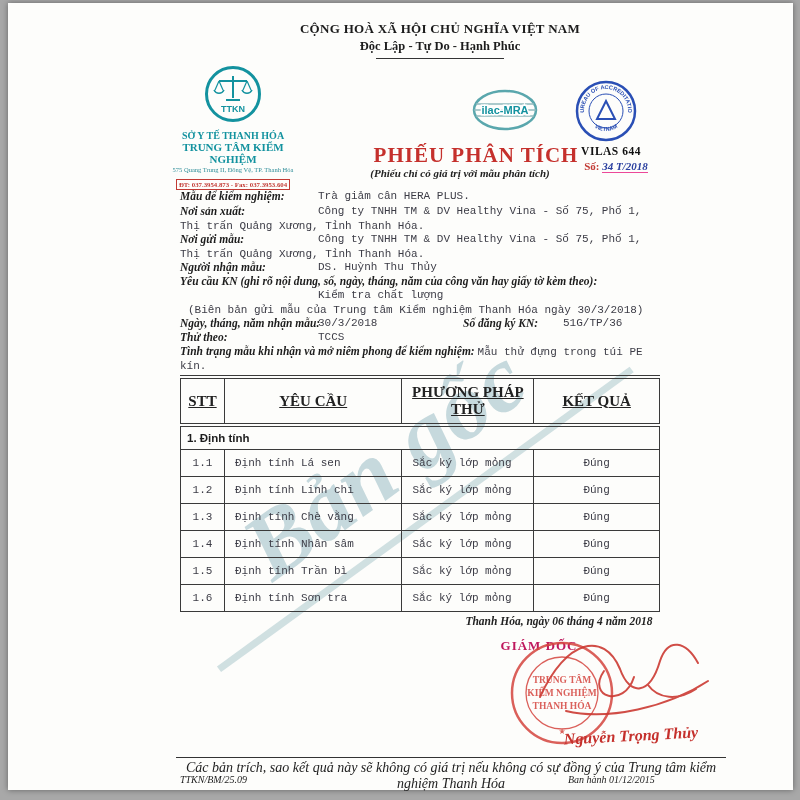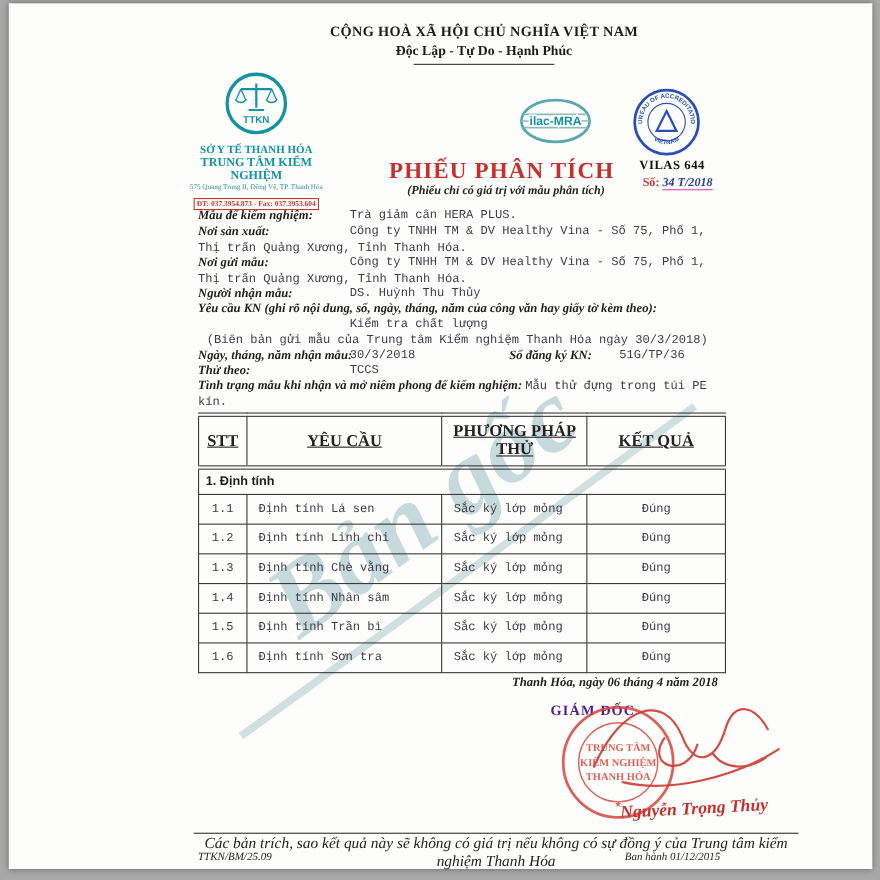--- a/index.html
+++ b/index.html
@@ -20,21 +20,21 @@
   .issuer .addr { color:#2f8e99; font-size:6.5px; margin-top:1px; }
   .issuer .phone { color:#c23a34; font-size:6.8px; border:1px solid #c23a34; display:inline-block; padding:1px 2px; margin-top:2px; font-weight:bold; }
 
   
   .vilas { left:548px; top:142px; width:110px; text-align:center; font-weight:bold; font-size:11.5px; color:#111; letter-spacing:.5px; }
   .so-line { left:548px; top:157px; width:120px; text-align:center; font-size:11px; }
   .so-line .lbl { color:#c23a34; font-weight:bold; }
   .so-line .val { color:#2a3f9f; font-style:italic; font-weight:bold; border-bottom:1px solid #ec4899; }
 
   
-  .doc-title { left:228px; top:140px; width:440px; text-align:center; color:#c5302c; font-weight:bold; font-size:21px; letter-spacing:1px; }
+  .doc-title { left:248px; top:140px; width:440px; text-align:center; color:#c5302c; font-weight:bold; font-size:21px; letter-spacing:1px; }
   .doc-sub { left:232px; top:164px; width:440px; text-align:center; font-weight:bold; font-style:italic; font-size:11px; color:#222; }
 
   
   .fline { position:absolute; left:172px; width:552px; font-size:11.5px; white-space:nowrap; color:#1d1d1d; }
   .lbl-b { font-weight:bold; font-style:italic; }
   .mono { font-family:"Liberation Mono", monospace; font-size:11px; color:#3c3c46; }
   .voff { position:absolute; left:138px; }
   .voff2 { position:absolute; left:283px; }
   .voff3 { position:absolute; left:383px; }
 
@@ -42,21 +42,21 @@
   table.results { position:absolute; left:172px; top:372px; width:480px; border-collapse:collapse; border:1.5px solid #3a3a3a; border-top:4px double #3a3a3a; }
   table.results th { border:1px solid #3a3a3a; border-bottom:4px double #3a3a3a; font-size:15px; font-weight:bold; text-decoration:underline; padding:5px 2px; color:#222; }
   table.results td { border:1px solid #3a3a3a; font-size:11px; padding:7px 4px; }
   table.results td.c { text-align:center; }
   table.results td.l { text-align:left; padding-left:10px; }
   table.results tr.section td { font-weight:bold; font-size:11.5px; padding:5px 6px; font-family:Liberation Sans, sans-serif; color:#1d1d1d; }
   col.c1{width:44px;} col.c2{width:178px;} col.c3{width:132px;} col.c4{width:126px;}
 
   
   .place-date { left:438px; top:612px; width:226px; text-align:center; font-style:italic; font-weight:bold; font-size:11.5px; color:#222; }
-  .director { left:468px; top:635px; width:126px; text-align:center; color:#4c1d95; font-weight:bold; font-size:13px; letter-spacing:1px; }
+  .director { left:468px; top:635px; width:126px; text-align:center; color:#be185d; font-weight:bold; font-size:13px; letter-spacing:1px; }
   .signer-name { left:528px; top:724px; width:190px; text-align:center; color:#c5302c; font-weight:bold; font-style:italic; font-size:16px; transform:rotate(-3deg); }
 
   
   .footer-rule { left:168px; top:754px; width:550px; border-top:1.2px solid #333; }
   .footer-note { left:168px; top:757px; width:550px; text-align:center; font-style:italic; font-size:14px; color:#222; }
   .footer-code { left:172px; top:771px; font-style:italic; font-size:10px; color:#222; }
   .footer-issue { left:560px; top:771px; font-style:italic; font-size:10px; color:#222; }
 
   
   .watermark { left:125px; top:398px; width:510px; height:134px; line-height:120px; text-align:center;

